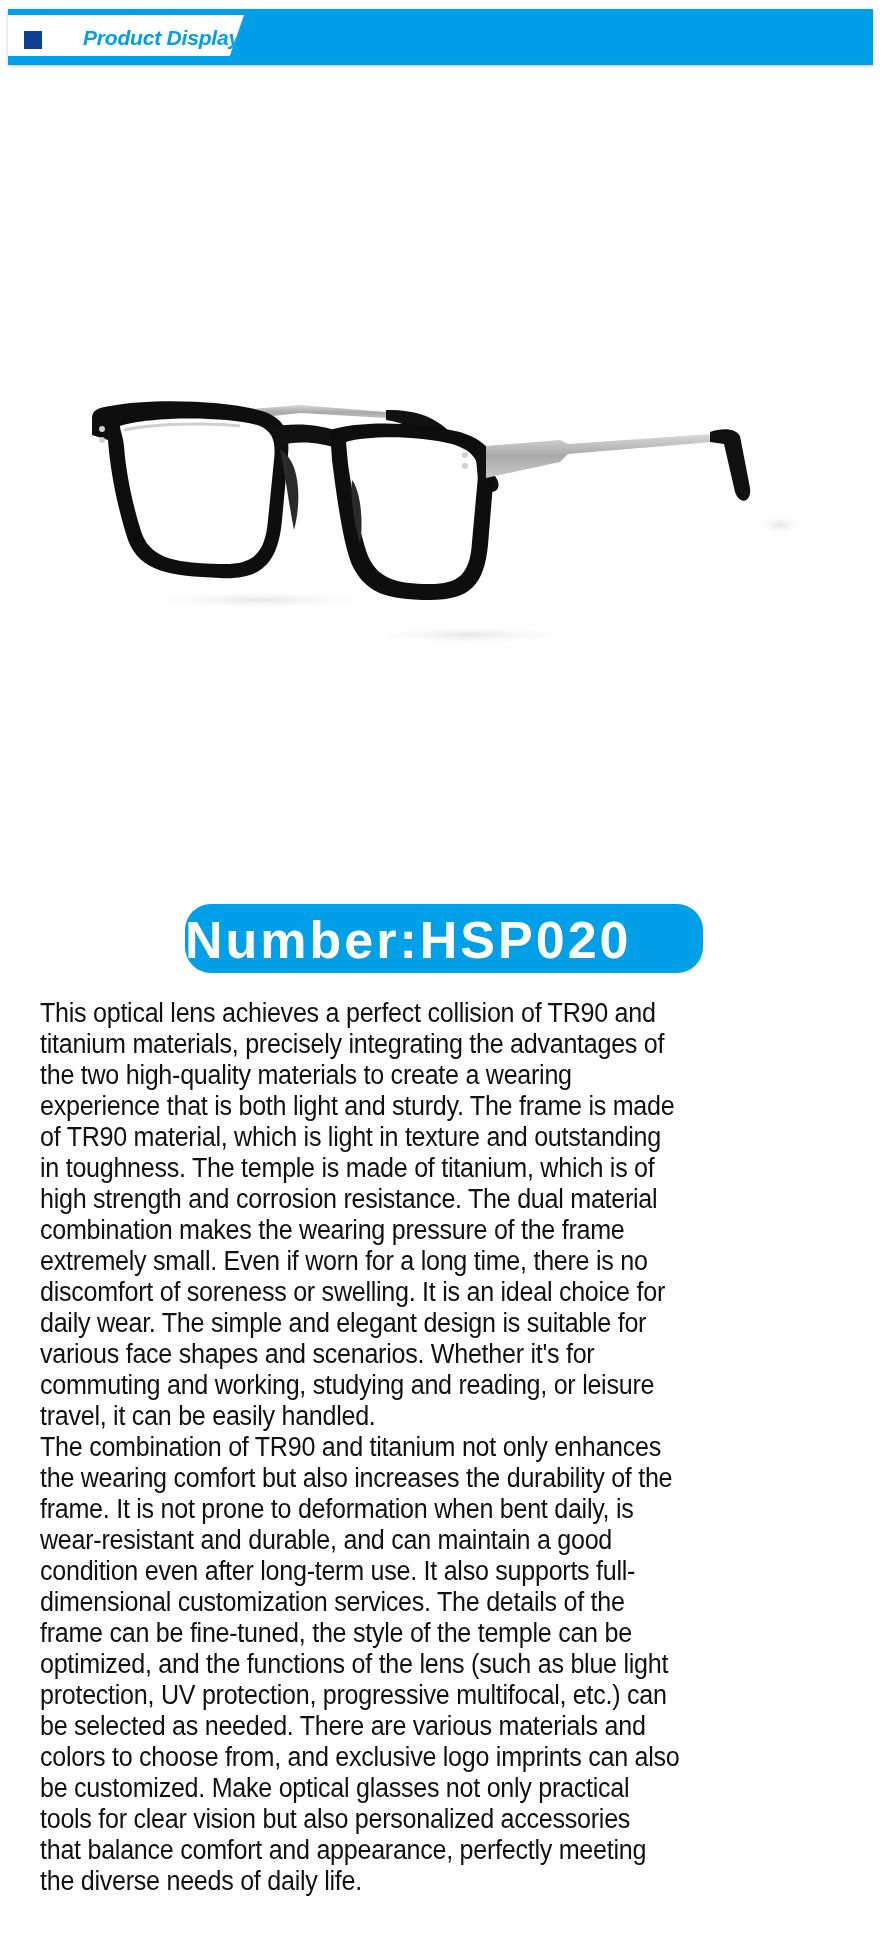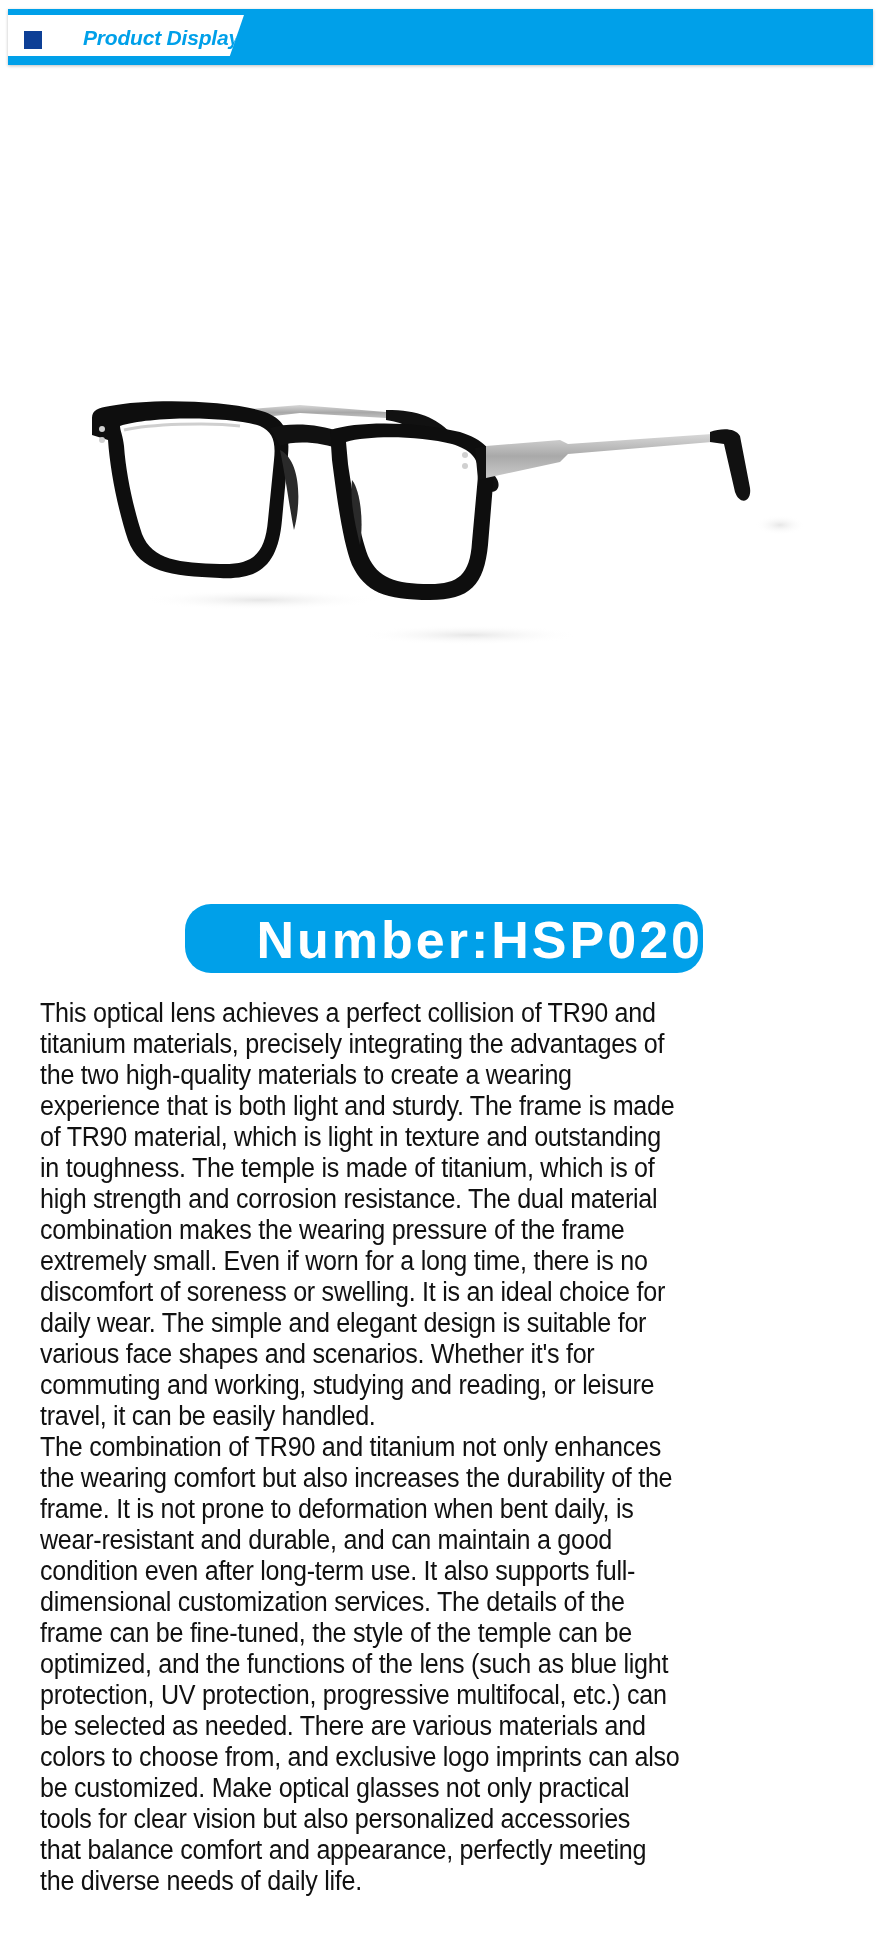--- a/index.html
+++ b/index.html
@@ -7,21 +7,21 @@
 
   .header { position: absolute; left: 8px; top: 9px; width: 865px; height: 56px; background: #00a0e9; box-shadow: 0 1px 3px rgba(0,0,0,0.25); }
   .header-panel { position: absolute; left: 0; top: 6px; width: 236px; height: 41px; background: #ffffff;
     clip-path: polygon(0 0, 100% 0, 94% 100%, 0 100%); }
   .header-square { position: absolute; left: 16px; top: 16px; width: 18px; height: 18px; }
   .header-title { position: absolute; left: 40px; top: 11px; font-size: 21px; font-weight: bold; font-style: italic; color: #00a0e9; white-space: nowrap; letter-spacing: -0.2px; margin-left: 35px; }
   .header-company { position: absolute; left: 233px; top: 21px; font-size: 13px; font-style: italic; color: #ffffff; white-space: nowrap; letter-spacing: 0.1px; }
 
   .product-image { position: absolute; left: 90px; top: 380px; width: 720px; height: 270px; }
 
-  .badge { position: absolute; left: 185px; top: 904px; width: 518px; height: 69px; background: #00a0e9; border-radius: 26px; display: flex; align-items: center; justify-content: flex-end; }
+  .badge { position: absolute; left: 185px; top: 904px; width: 518px; height: 69px; background: #00a0e9; border-radius: 26px; display: flex; align-items: center; justify-content: flex-start; }
   .badge-text { color: #ffffff; font-size: 52px; font-weight: bold; letter-spacing: 3px; font-family: "Liberation Sans", sans-serif; line-height: 1; padding-top: 2px; }
 
   .description { position: absolute; left: 40px; top: 998px; width: 830px; font-size: 27px; line-height: 31px; color: #111111; font-family: "Liberation Sans", sans-serif; letter-spacing: -0.3px; transform: scaleX(0.93); transform-origin: left top; }
   .description .line { display: block; white-space: nowrap; }
 </style>
 </head>
 <body>
 
 <div class="header">
   <div class="header-panel">

